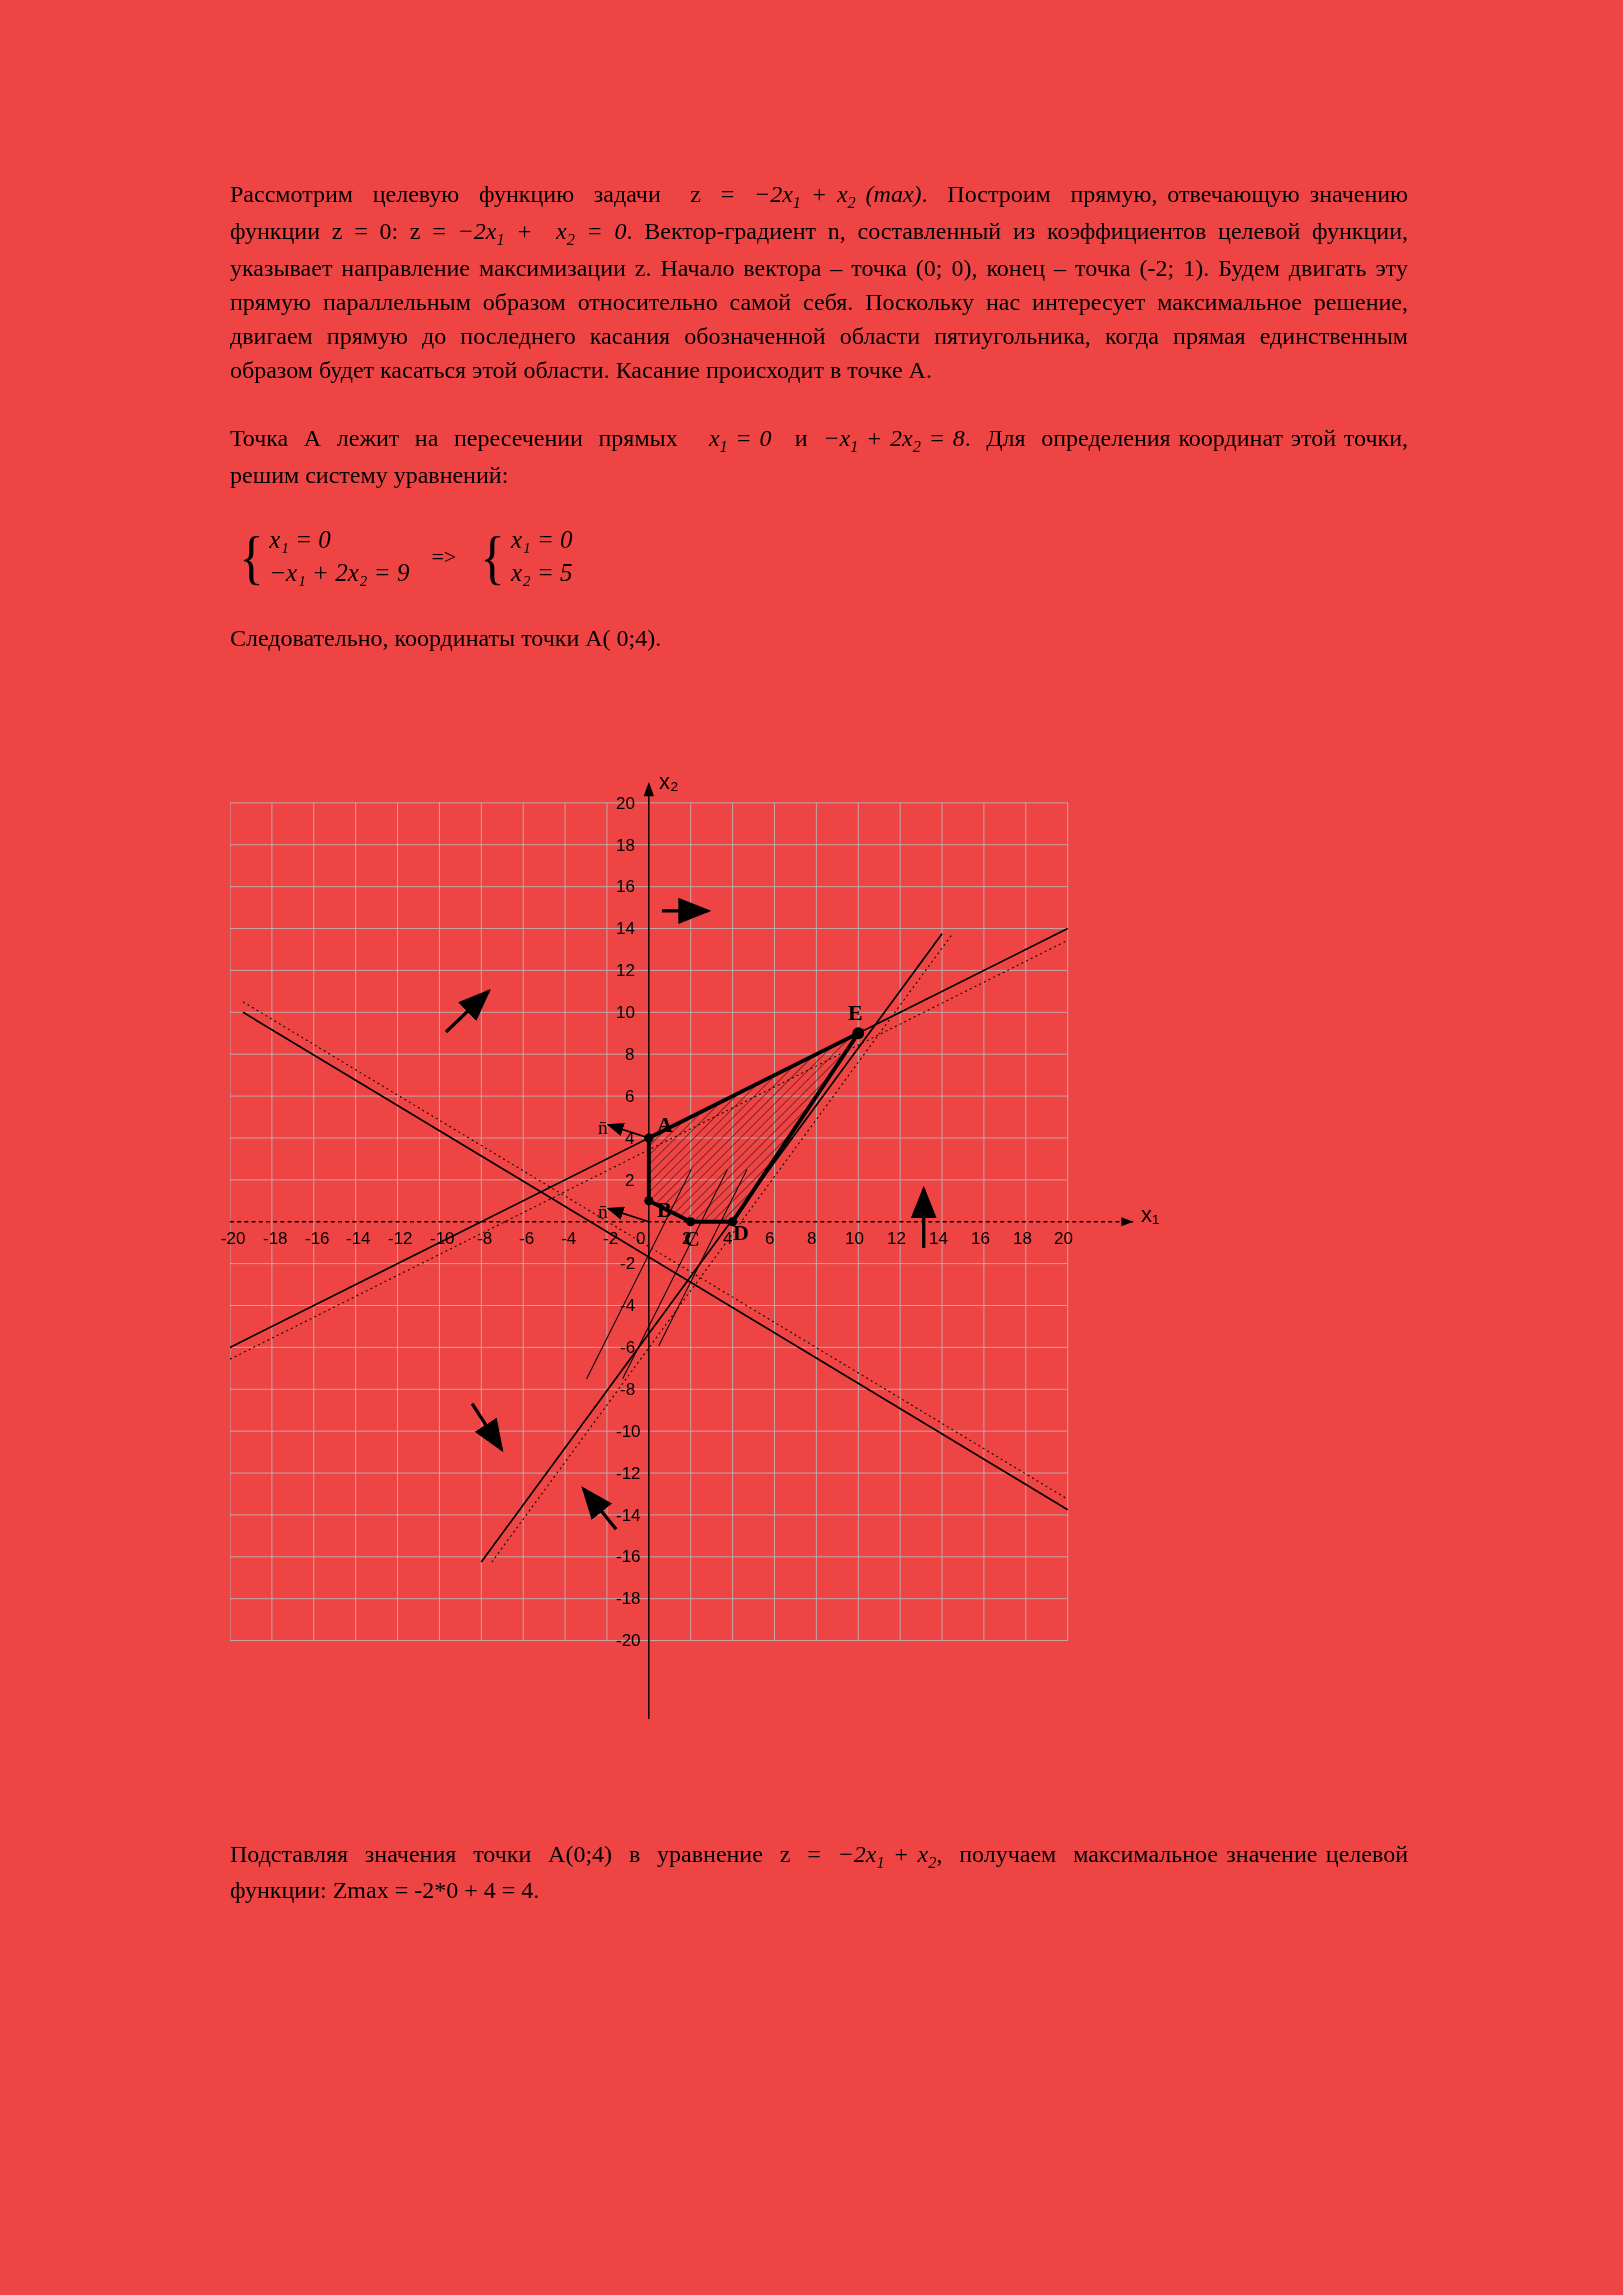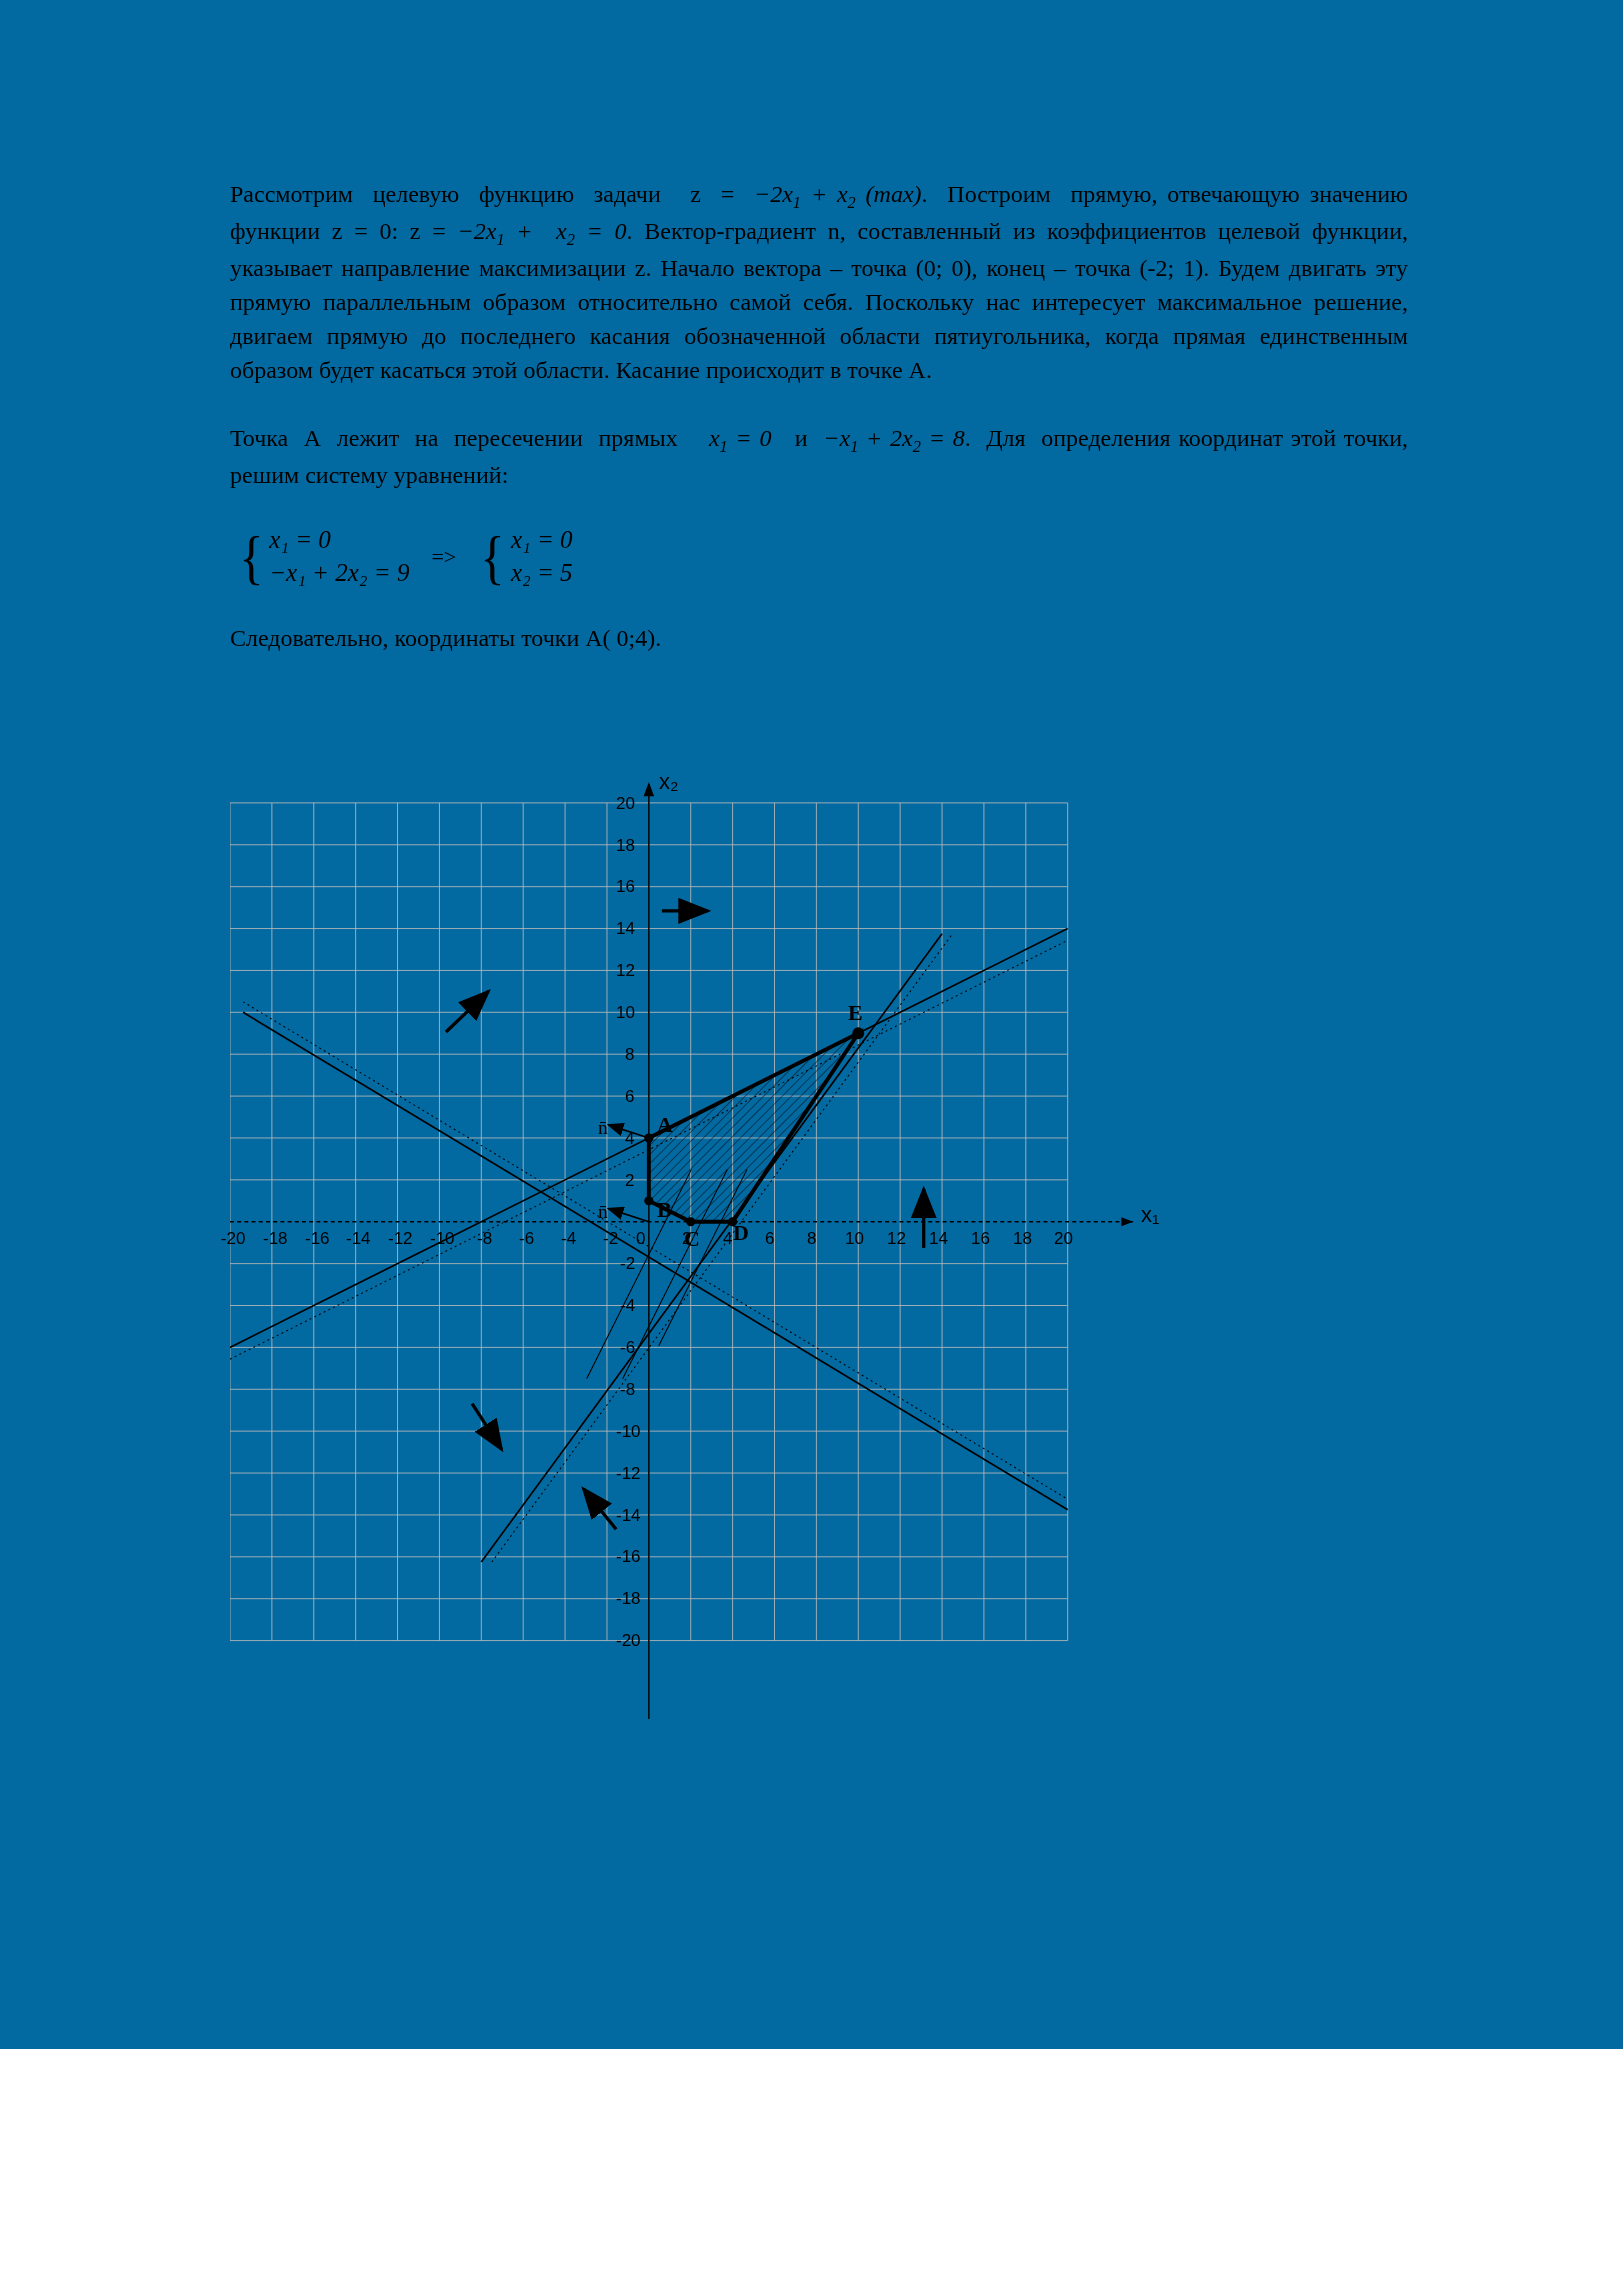--- a/index.html
+++ b/index.html
@@ -2,23 +2,23 @@
 <html style="font-size:10.5px"><head>
 <meta charset="utf-8">
 <style>
   html, body {
     margin: 0;
     padding: 0;
     background: #ffffff;
   }
   .page {
     width: 1623px;
-    height: 2049px;
+    height: 2295px;
     position: relative;
-    background: #0369a1;
+    background: #ef4444;
     font-family: "Liberation Serif", serif;
     color: #000000;
     box-sizing: border-box;
   }
   .content {
     position: absolute;
     left: 230px;
     top: 177px;
     width: 1178px;
   }
@@ -279,16 +279,20 @@
       <span class="ptlabel" style="left:427px; top:427px;">A</span>
       <span class="ptlabel" style="left:427px; top:512px;">B</span>
       <span class="ptlabel" style="left:454px; top:541px;">C</span>
       <span class="ptlabel" style="left:503px; top:535px;">D</span>
       <span class="ptlabel" style="left:618px; top:315px;">E</span>
 
       <span class="ptlabel" style="left:368px; top:432px; font-weight:normal; font-size:19.6px;">n̄</span>
       <span class="ptlabel" style="left:368px; top:516px; font-weight:normal; font-size:19.6px;">n̄</span>
     </div>
 
+    <p class="para bottom-text">
+      Подставляя&nbsp; значения&nbsp; точки&nbsp; А(0;4)&nbsp; в&nbsp; уравнение&nbsp; z&nbsp; =&nbsp; <span class="mi">−2x<span class="sub">1</span> + x<span class="sub">2</span></span>,&nbsp; получаем&nbsp; максимальное
+      значение целевой функции: Zmax = -2*0 + 4 = 4.
+    </p>
 
   </div>
 </div>
 
 
 </body></html>

